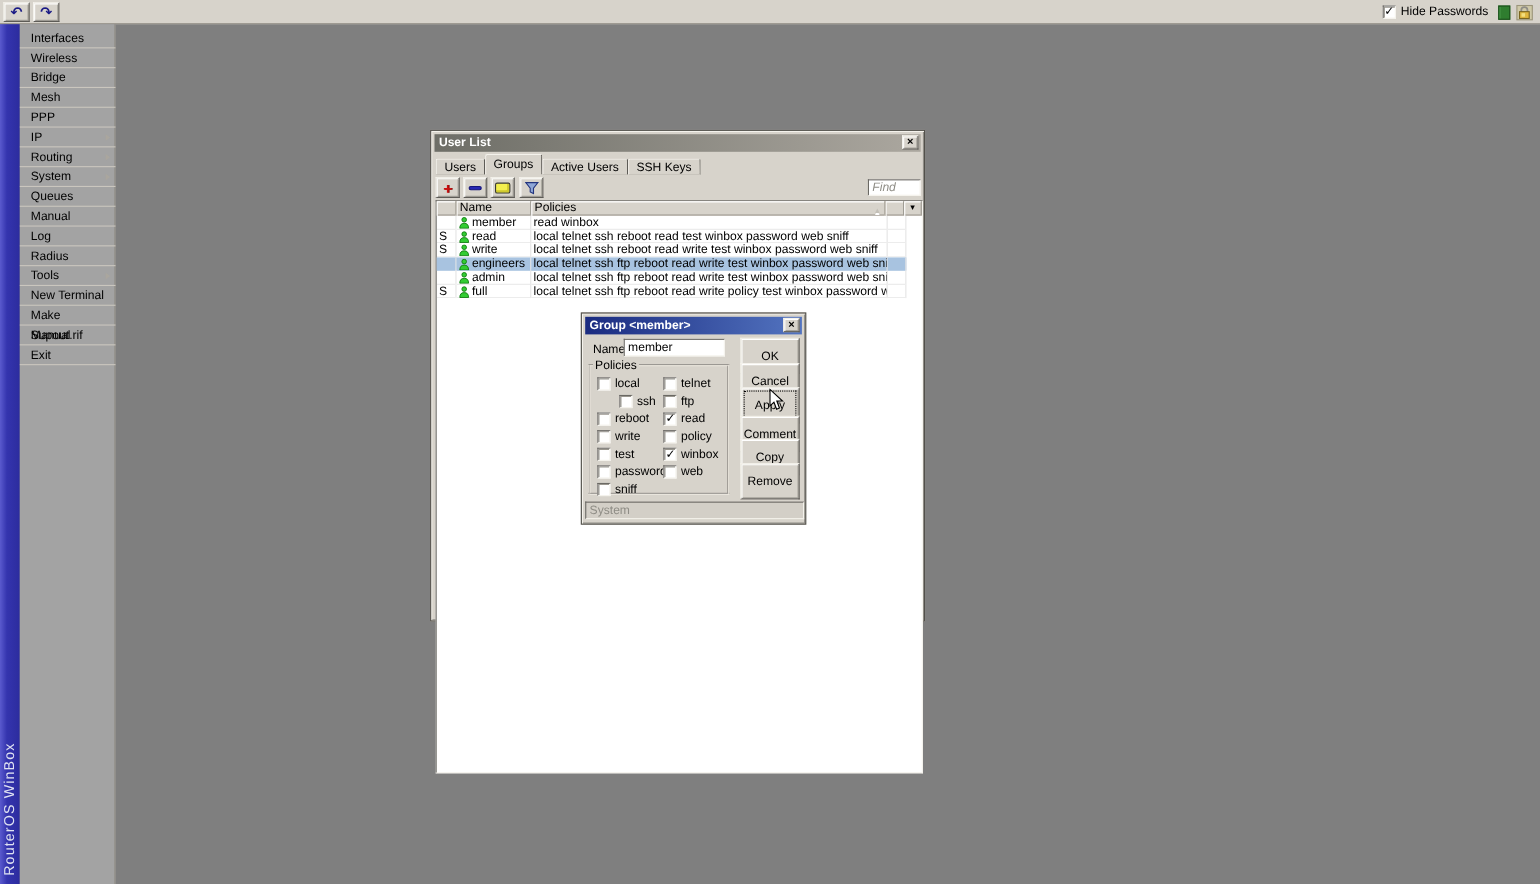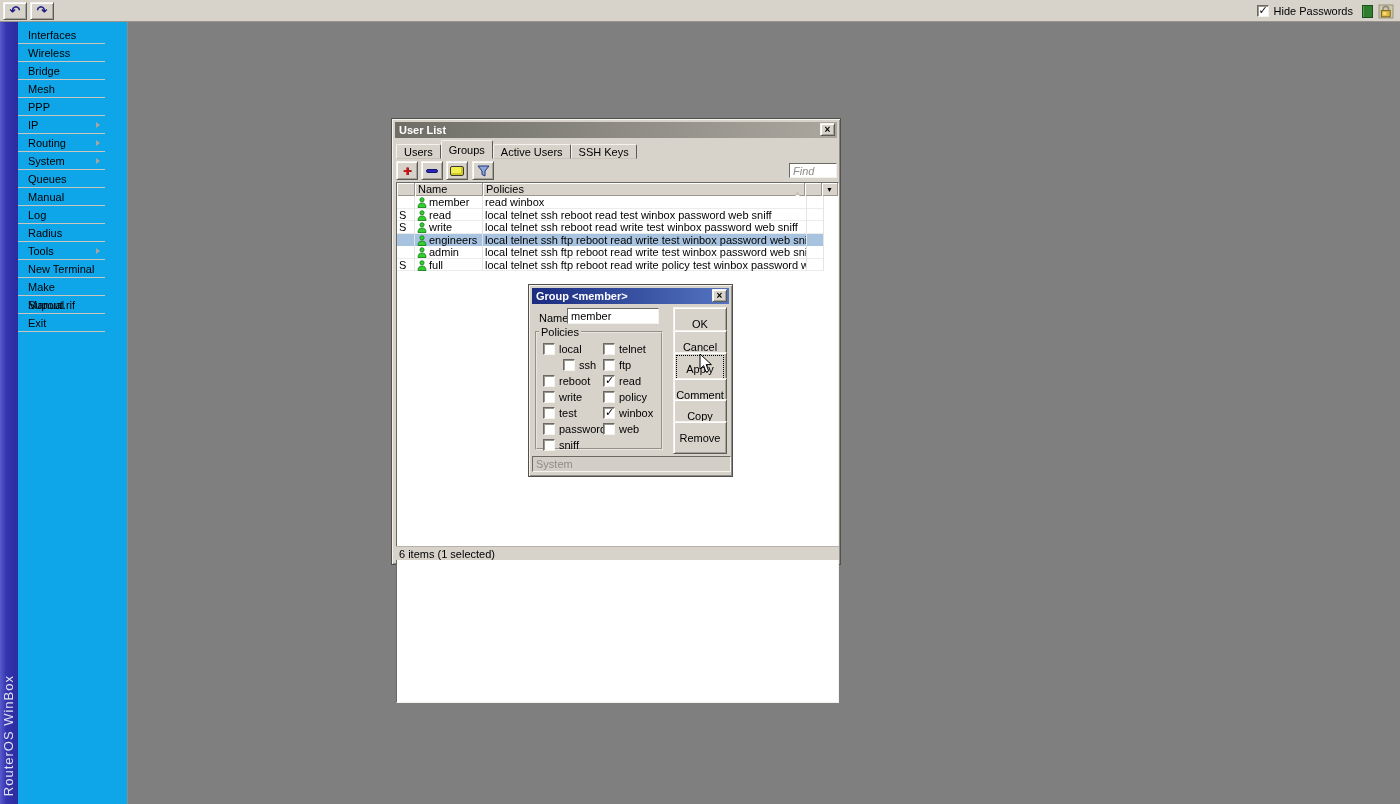--- a/index.html
+++ b/index.html
@@ -49,22 +49,22 @@
   #stripe {
     position:absolute; left:0; top:22px; width:18px; height:782px;
     background:linear-gradient(90deg,#5a5ace 0%,#3434ae 35%,#2c2c9e 100%);
   }
   #stripe .vtext {
     position:absolute; bottom:8px; left:1px;
     writing-mode:vertical-rl; transform:rotate(180deg);
     color:#dfe2f2; font-size:13px; letter-spacing:1px;
   }
   #sidebar {
-    position:absolute; left:18px; top:22px; width:110px; height:782px;
-    background:#0ea5e9; border-right:1px solid #8f8b84;
+    position:absolute; left:18px; top:22px; width:87px; height:782px;
+    background:#a3a3a3; border-right:1px solid #8f8b84;
   }
   #menu { position:absolute; left:0; top:4px; width:87px; }
   .menu-item {
     height:18px; line-height:18px; padding-left:10px; padding-right:4px;
     border-bottom:1px solid #cac6be;
     position:relative; cursor:default;
   }
   .menu-item .sub-arrow {
     display:none; position:absolute; right:5px; top:6px;
     width:0; height:0;
@@ -340,21 +340,20 @@
             <circle cx="5" cy="2.8" r="2.1" fill="#33cc33" stroke="#0c7a0c" stroke-width="0.8"></circle>
             <path d="M1 10.5 Q1 6 5 6 Q9 6 9 10.5 Z" fill="#33cc33" stroke="#0c7a0c" stroke-width="0.8"></path>
           </svg>
           <span>full</span>
         </div>
       <div class="td td-pol">local telnet ssh ftp reboot read write policy test winbox password web sniff</div>
       <div class="td td-tail"></div>
     </div>
   </div>
 
-  <div id="win-status"><span>6 items (1 selected)</span></div>
 </div>
 
 <div class="win" id="dialog" style="left:528px; top:284px; width:205px; height:193px;">
   <div class="titlebar active">
     <span>Group &lt;member&gt;</span>
     <div class="close-btn raised">
         <span>×</span>
       </div>
   </div>
 

